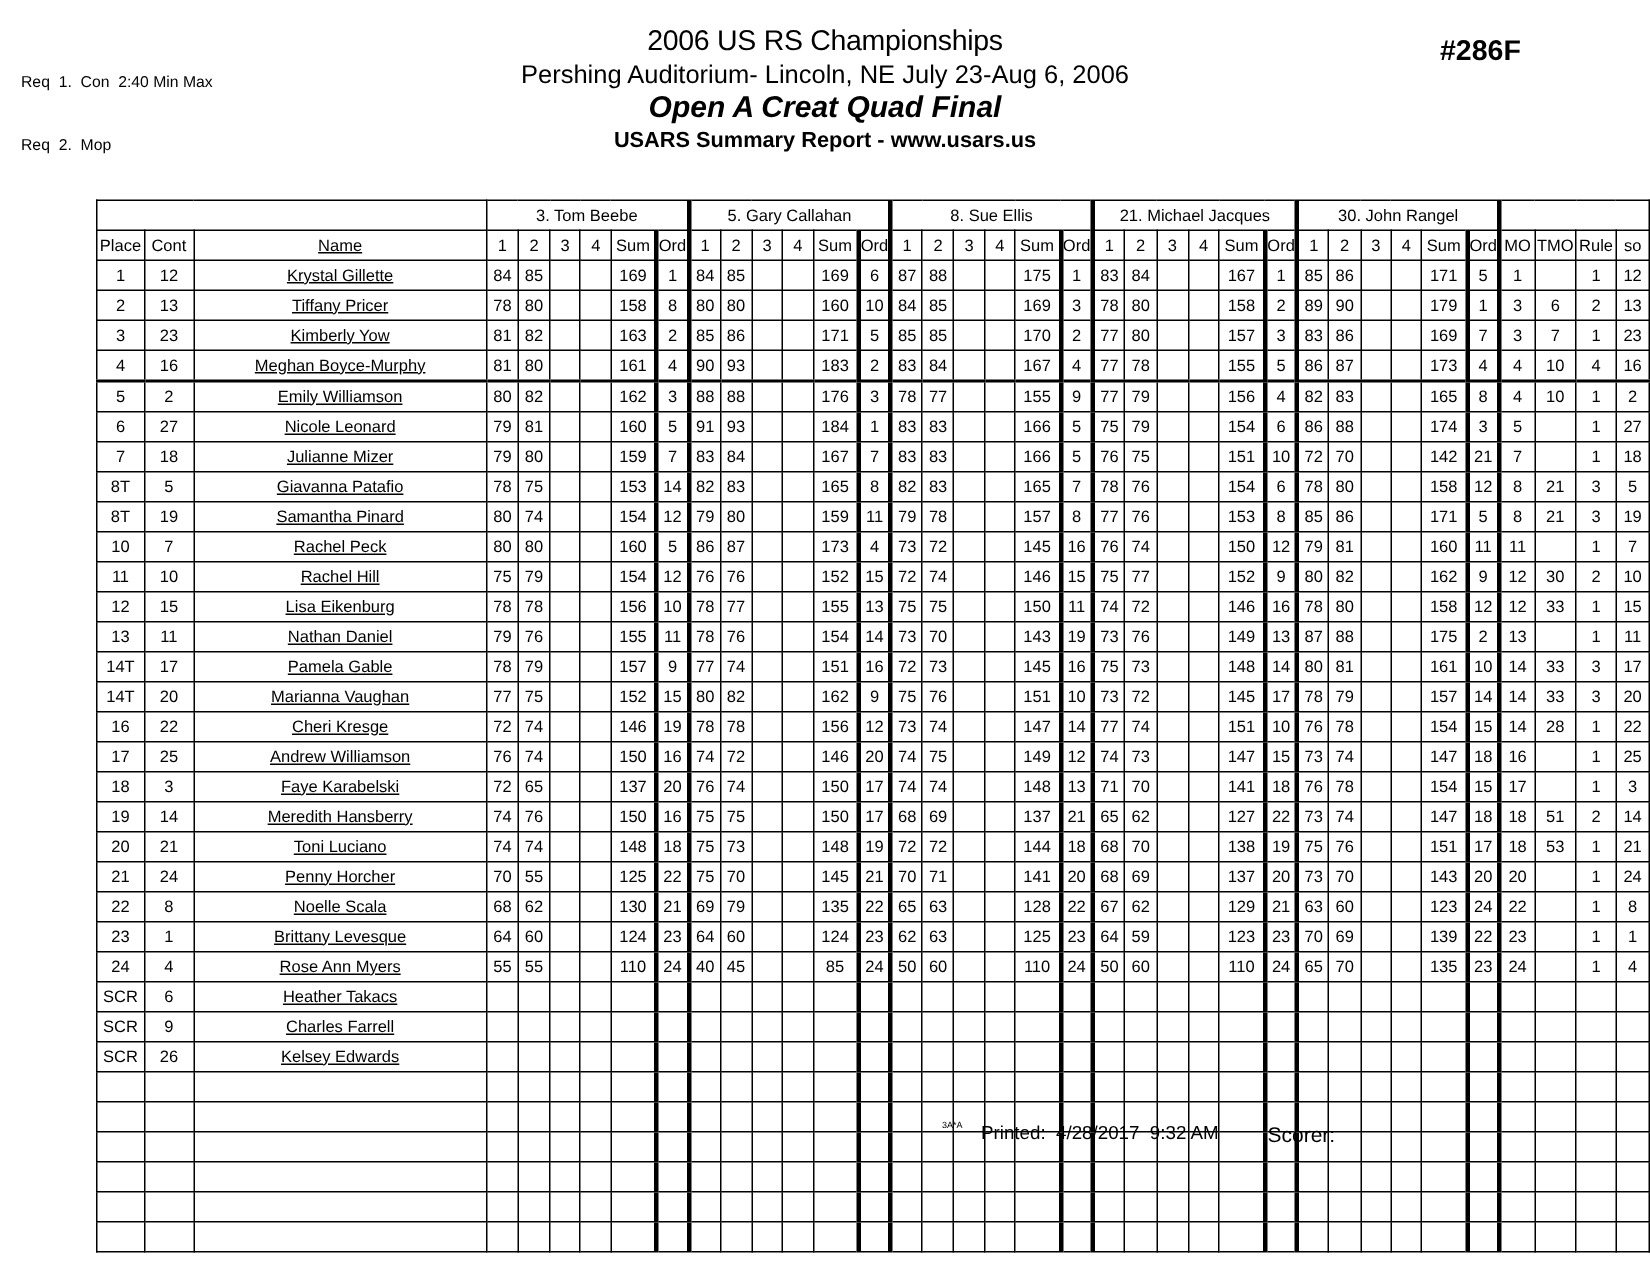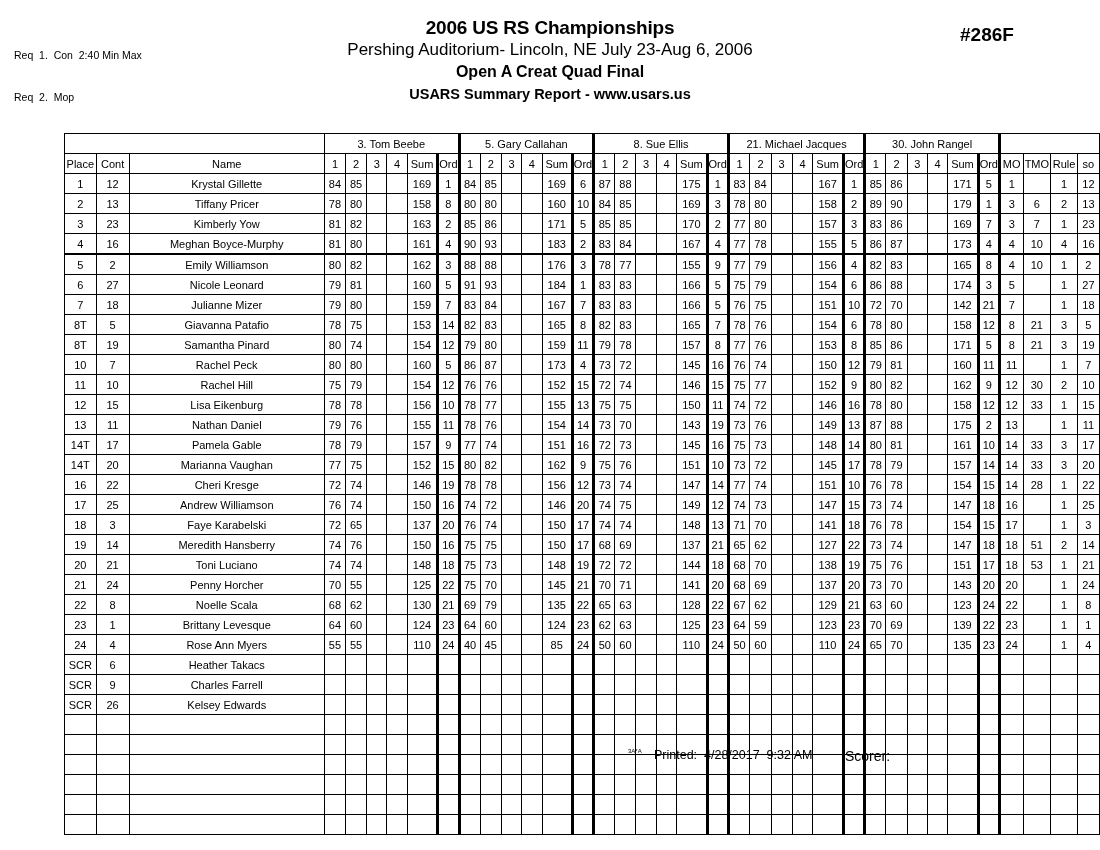--- a/index.html
+++ b/index.html
@@ -30,32 +30,33 @@
   
   #header {
     position: absolute;
     left: 0;
     top: 16px;
     width: 1100px;
     text-align: center;
   }
   #event-title {
     font-size: 19px;
-    font-weight: bold;
+    font-weight: normal;
     line-height: 24px;
     letter-spacing: -0.2px;
   }
   #venue-line {
     font-size: 17px;
     line-height: 20px;
   }
   #division-title {
-    font-size: 16px;
+    font-size: 20px;
     font-weight: bold;
     line-height: 24px;
+    font-style: italic;
   }
   #report-line {
     font-size: 14.5px;
     font-weight: bold;
     line-height: 21px;
   }
   #event-code {
     position: absolute;
     left: 960px;
     top: 24px;
@@ -101,20 +102,21 @@
     border: none;
   }
   
   tr.col-head td {
     height: 20px;
     font-size: 10px;
   }
   td.left-al {
     text-align: left;
     padding-left: 6px;
+    text-decoration: underline;
   }
   
   .thick-l { border-left: 3px solid #000 !important; }
   .thick-r { border-right: 3px solid #000 !important; }
   .ord-cell { font-weight: bold; }
   tr.bold-row td { font-weight: bold; }
   tr.row-sep-thick td { border-bottom: 2px solid #000 !important; }
 
   
   #footer-line {

